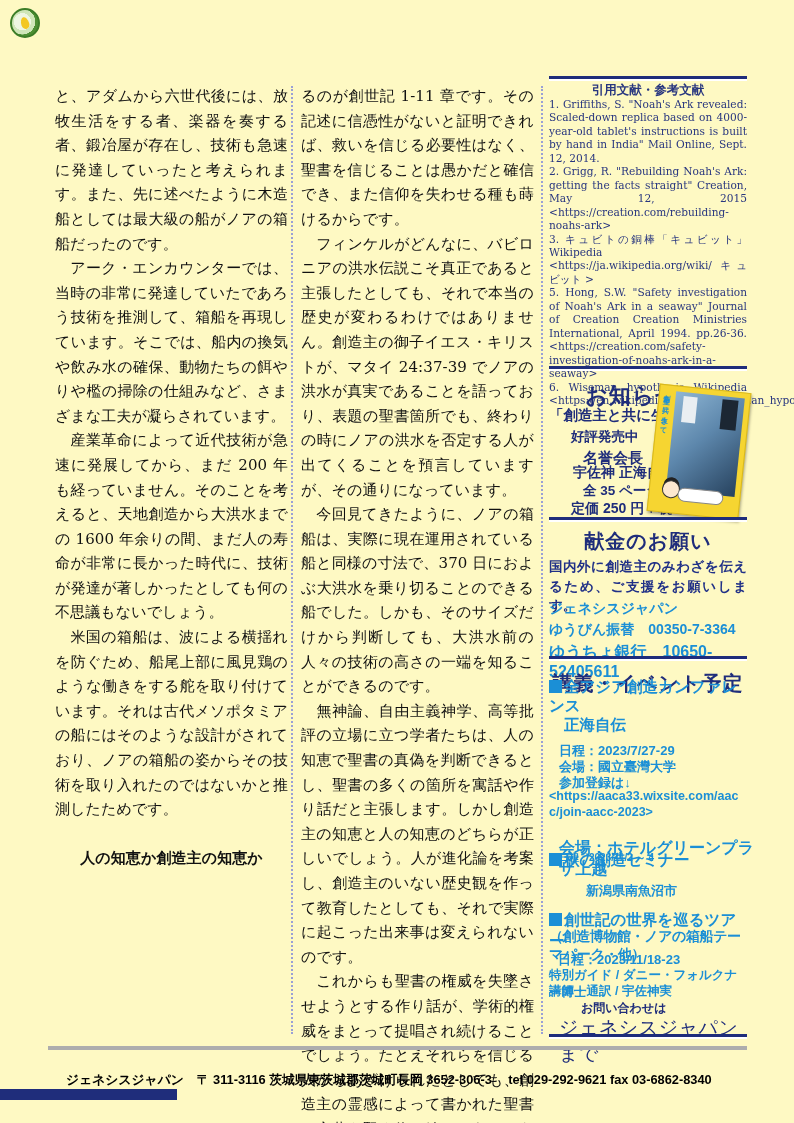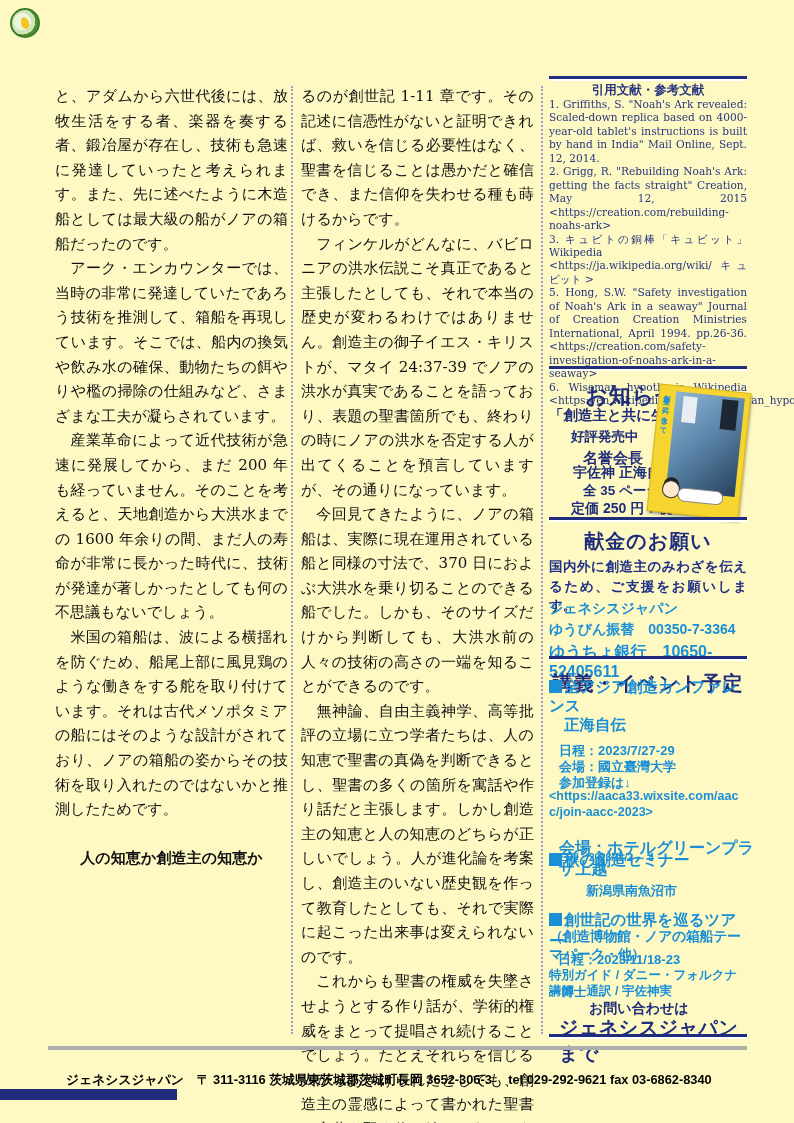--- a/index.html
+++ b/index.html
@@ -68,22 +68,22 @@
   .ev-u1{top:789px;font-size:12.5px;line-height:15.5px;word-break:break-all;}
   .ev-t2{top:830px;font-size:15.5px;margin-top:20px;}
   .ev-d2{top:851px;left:10px;font-size:10px;}
   .ev-v2{top:838px;left:10px;font-size:16px;}
   .ev-v2b{top:882px;left:37px;font-size:13px;}
   .ev-t3{top:910px;font-size:15.5px;}
   .ev-s3{top:928px;font-size:14px;letter-spacing:-.4px;}
   .ev-d3{top:951px;left:9px;font-size:13px;}
   .ev-g3{top:967px;font-size:12.5px;}
   .ev-l3{top:983px;font-size:12.5px;}
-  .contact1{top:1000px;left:40px;color:#1f2d7b;font-size:14px;font-weight:bold;}
-  .contact2{top:1015px;left:10px;color:#1f2d7b;font-size:19px;font-weight:bold;letter-spacing:.5px;}
+  .contact1{top:1000px;left:32px;color:#1f2d7b;font-size:12px;font-weight:bold;}
+  .contact2{top:1015px;left:10px;color:#1f2d7b;font-size:19px;font-weight:normal;letter-spacing:.5px;}
   .sq{display:inline-block;width:13px;height:13px;background:#1b8fd6;margin-right:2px;vertical-align:-1px;}
   .sb-rule-top{top:76px;}
   .sb-rule-2{top:366px;}
   .sb-rule-3{top:517px;}
   .sb-rule-4{top:656px;}
   .sb-rule-5{top:1034px;}
   
   .footer-rule{position:absolute;left:48px;top:1046px;width:699px;height:4px;background:#adadad;}
   .footer-text{position:absolute;left:66px;top:1056px;width:700px;color:#000;
     font-family:"Liberation Sans",sans-serif;font-size:12.8px;font-weight:bold;margin-top:16px;}

